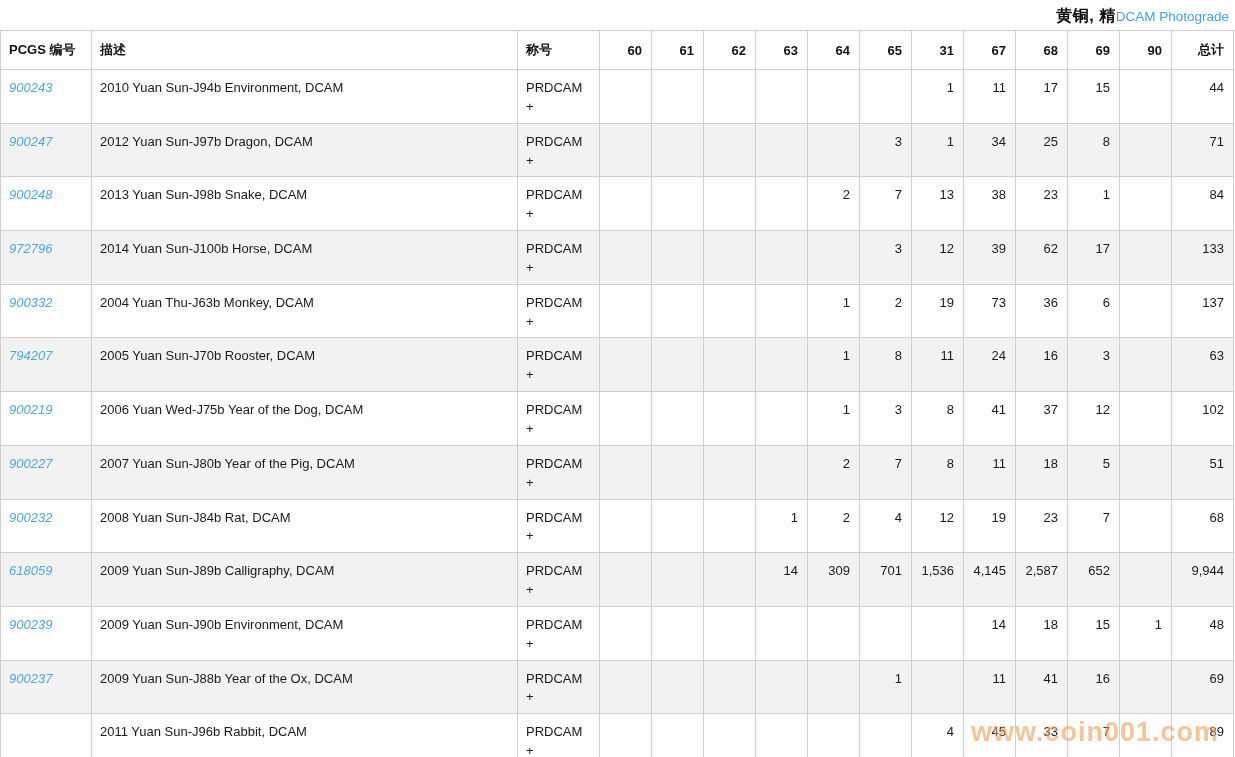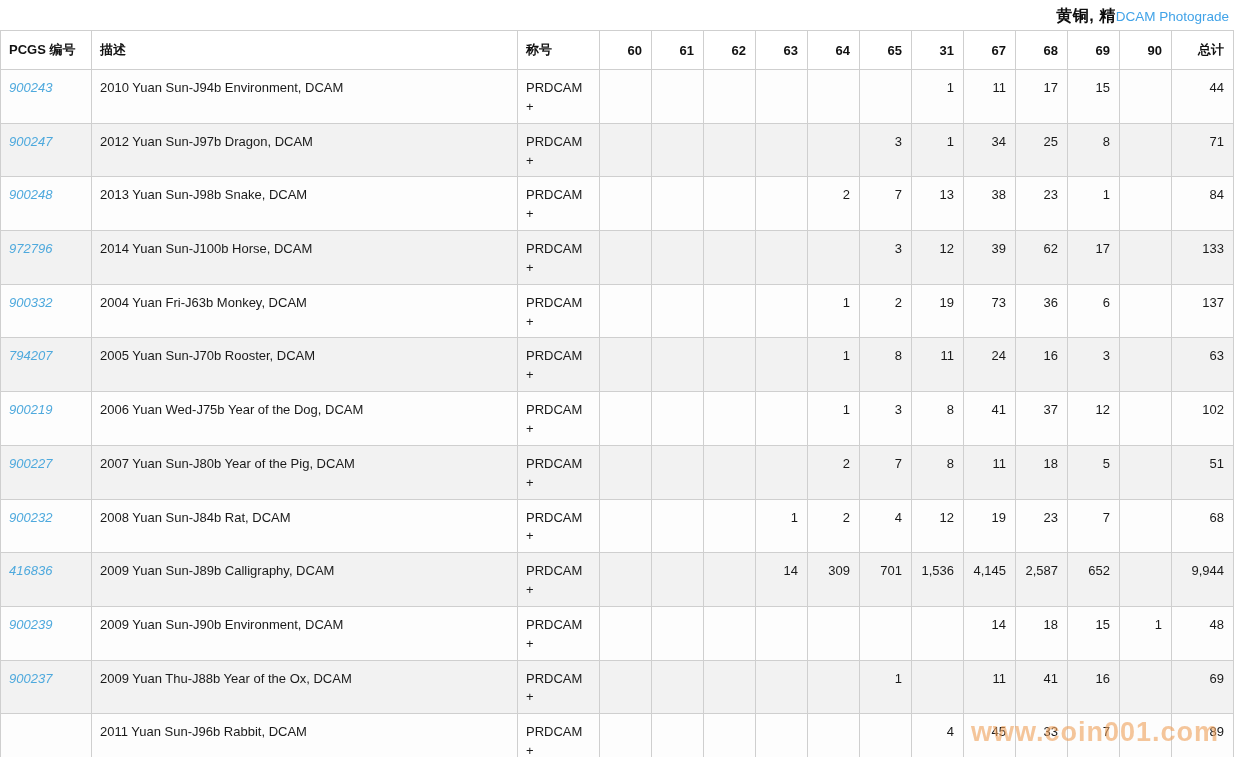--- a/index.html
+++ b/index.html
@@ -159,21 +159,21 @@
         <td class="num">3</td>
         <td class="num">12</td>
         <td class="num">39</td>
         <td class="num">62</td>
         <td class="num">17</td>
         <td class="num"></td>
         <td class="num">133</td>
       </tr>
       <tr>
     <td><a class="pcgs-link">900332</a></td>
-    <td class="desc-cell">2004 Yuan Fri-J63b Monkey, DCAM</td>
+    <td class="desc-cell">2004 Yuan Thu-J63b Monkey, DCAM</td>
     <td class="desig-cell">PRDCAM +</td>
   <td class="num"></td>
         <td class="num"></td>
         <td class="num"></td>
         <td class="num"></td>
         <td class="num">1</td>
         <td class="num">2</td>
         <td class="num">19</td>
         <td class="num">73</td>
         <td class="num">36</td>
@@ -243,21 +243,21 @@
         <td class="num">2</td>
         <td class="num">4</td>
         <td class="num">12</td>
         <td class="num">19</td>
         <td class="num">23</td>
         <td class="num">7</td>
         <td class="num"></td>
         <td class="num">68</td>
       </tr>
       <tr>
-    <td><a class="pcgs-link">416836</a></td>
+    <td><a class="pcgs-link">618059</a></td>
     <td class="desc-cell">2009 Yuan Sun-J89b Calligraphy, DCAM</td>
     <td class="desig-cell">PRDCAM +</td>
   <td class="num"></td>
         <td class="num"></td>
         <td class="num"></td>
         <td class="num">14</td>
         <td class="num">309</td>
         <td class="num">701</td>
         <td class="num">1,536</td>
         <td class="num">4,145</td>
@@ -278,21 +278,21 @@
         <td class="num"></td>
         <td class="num"></td>
         <td class="num">14</td>
         <td class="num">18</td>
         <td class="num">15</td>
         <td class="num">1</td>
         <td class="num">48</td>
       </tr>
       <tr>
     <td><a class="pcgs-link">900237</a></td>
-    <td class="desc-cell">2009 Yuan Thu-J88b Year of the Ox, DCAM</td>
+    <td class="desc-cell">2009 Yuan Sun-J88b Year of the Ox, DCAM</td>
     <td class="desig-cell">PRDCAM +</td>
   <td class="num"></td>
         <td class="num"></td>
         <td class="num"></td>
         <td class="num"></td>
         <td class="num"></td>
         <td class="num">1</td>
         <td class="num"></td>
         <td class="num">11</td>
         <td class="num">41</td>

